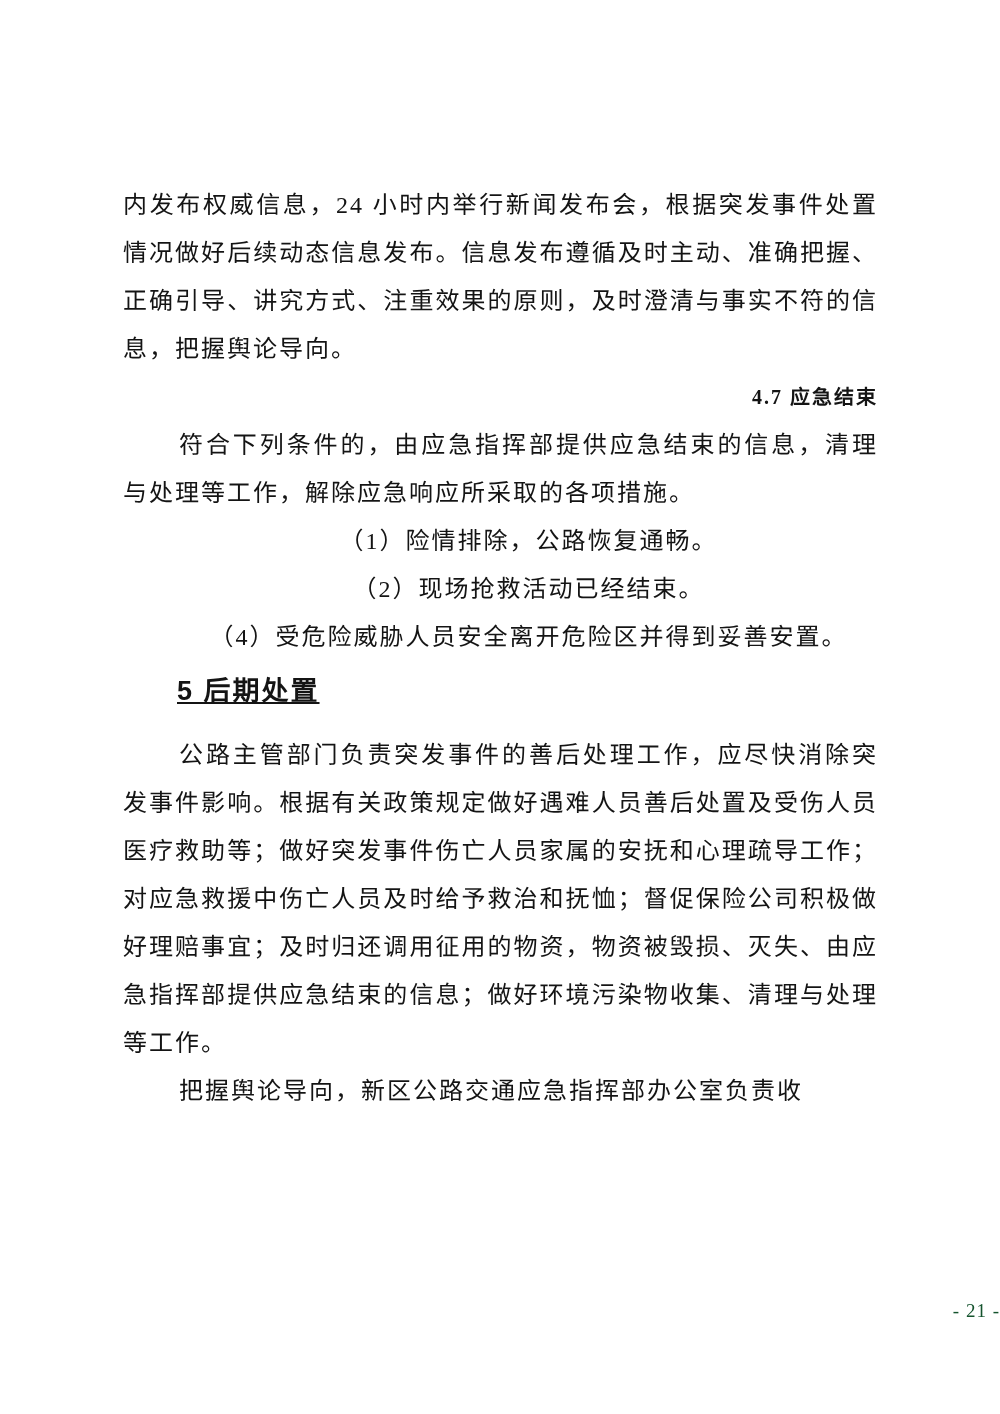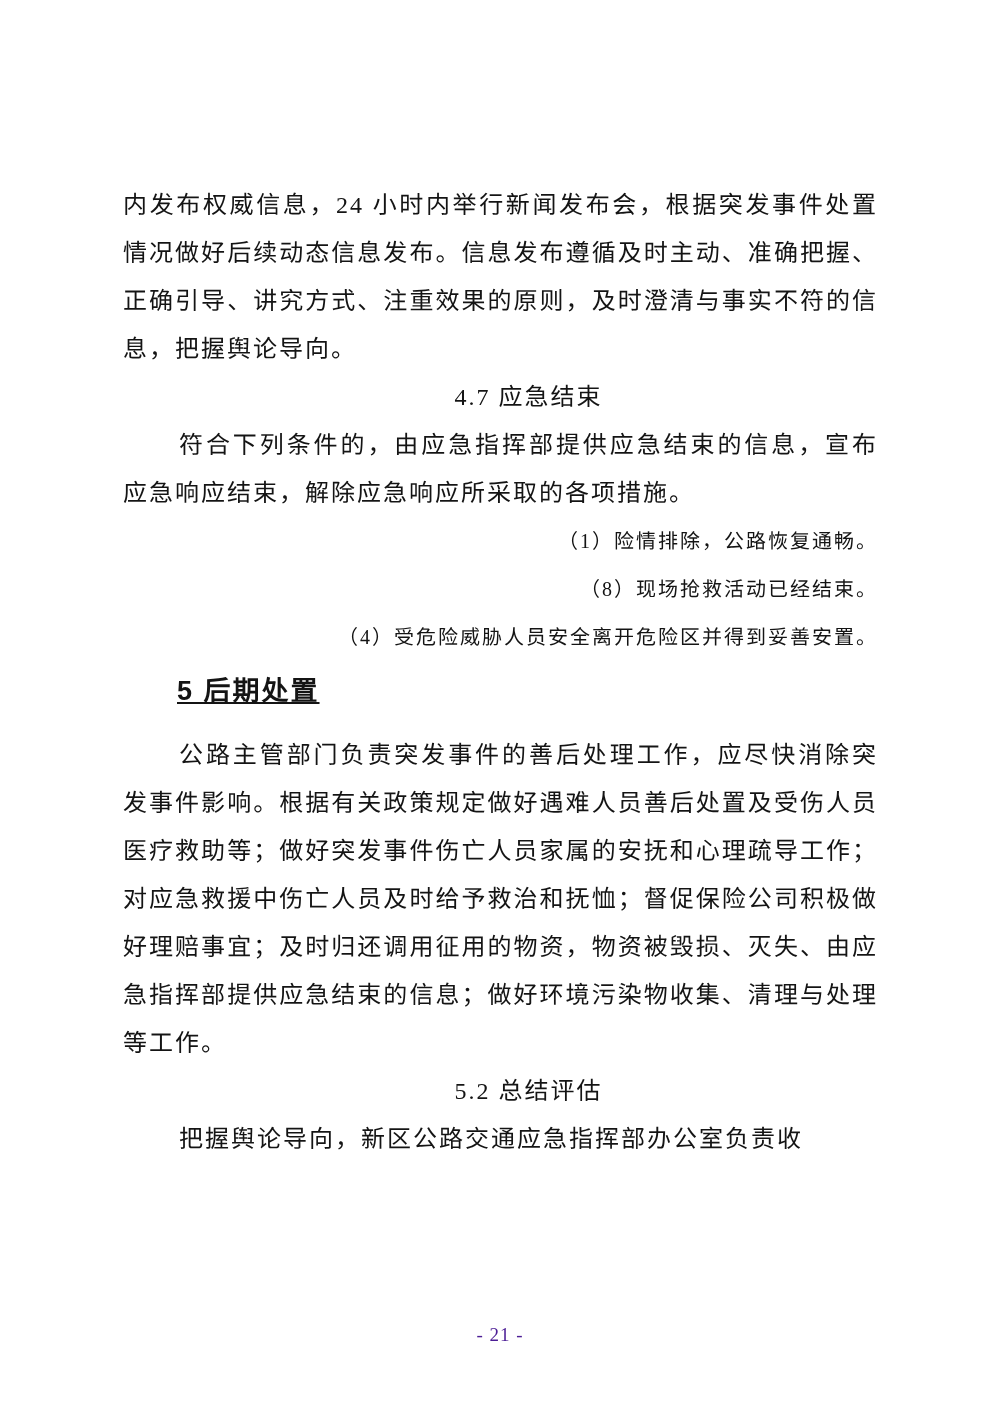--- a/index.html
+++ b/index.html
@@ -28,82 +28,80 @@
     line-height: 48px;
     letter-spacing: 2px;
     text-align: justify;
     text-justify: inter-character;
   }
   .indent {
     text-indent: 56px;
   }
   .list-line {
     margin: 0;
+    font-size: 24px;
+    line-height: 48px;
+    letter-spacing: 2px;
+    text-indent: 56px;
+    text-align: center;
+  }
+  .h-sub {
+    margin: 0;
     font-size: 20px;
     line-height: 48px;
     letter-spacing: 2px;
+    font-weight: bold;
     text-indent: 56px;
     text-align: right;
-  }
-  .h-sub {
-    margin: 0;
-    font-size: 24px;
-    line-height: 48px;
-    letter-spacing: 2px;
-    font-weight: normal;
-    text-indent: 56px;
-    text-align: center;
   }
   .h-main {
     margin: 2px 0 12px 0;
     font-size: 27px;
     line-height: 56px;
     letter-spacing: 2px;
     font-weight: bold;
     font-family: "Liberation Sans", "DejaVu Sans", sans-serif;
     text-indent: 54px;
     text-align: left;
     text-decoration: underline;
   }
   .footer {
     position: absolute;
     left: 0;
     right: 0;
     top: 1300px;
-    text-align: center;
+    text-align: right;
     font-size: 19px;
     letter-spacing: 1px;
-    color: #4c1d95;
-    margin-top: 24px;
+    color: #14532d;
   }
 </style>
 </head>
 <body>
 
 <div class="page">
   <div class="content">
 
     <p class="body-text">内发布权威信息，24 小时内举行新闻发布会，根据突发事件处置情况做好后续动态信息发布。信息发布遵循及时主动、准确把握、正确引导、讲究方式、注重效果的原则，及时澄清与事实不符的信息，把握舆论导向。</p>
 
     <p class="h-sub">4.7 应急结束</p>
 
-    <p class="body-text indent">符合下列条件的，由应急指挥部提供应急结束的信息，宣布应急响应结束，解除应急响应所采取的各项措施。</p>
+    <p class="body-text indent">符合下列条件的，由应急指挥部提供应急结束的信息，清理与处理等工作，解除应急响应所采取的各项措施。</p>
 
     <p class="list-line">（1）险情排除，公路恢复通畅。</p>
 
-    <p class="list-line">（8）现场抢救活动已经结束。</p>
+    <p class="list-line">（2）现场抢救活动已经结束。</p>
 
 
     <p class="list-line">（4）受危险威胁人员安全离开危险区并得到妥善安置。</p>
 
     <p class="h-main">5 后期处置</p>
 
 
     <p class="body-text indent">公路主管部门负责突发事件的善后处理工作，应尽快消除突发事件影响。根据有关政策规定做好遇难人员善后处置及受伤人员医疗救助等；做好突发事件伤亡人员家属的安抚和心理疏导工作；对应急救援中伤亡人员及时给予救治和抚恤；督促保险公司积极做好理赔事宜；及时归还调用征用的物资，物资被毁损、灭失、由应急指挥部提供应急结束的信息；做好环境污染物收集、清理与处理等工作。</p>
 
-    <p class="h-sub">5.2 总结评估</p>
 
     <p class="body-text indent">把握舆论导向，新区公路交通应急指挥部办公室负责收</p>
 
   </div>
 
   <div class="footer">- 21 -</div>
 </div>
 
 </body></html>

